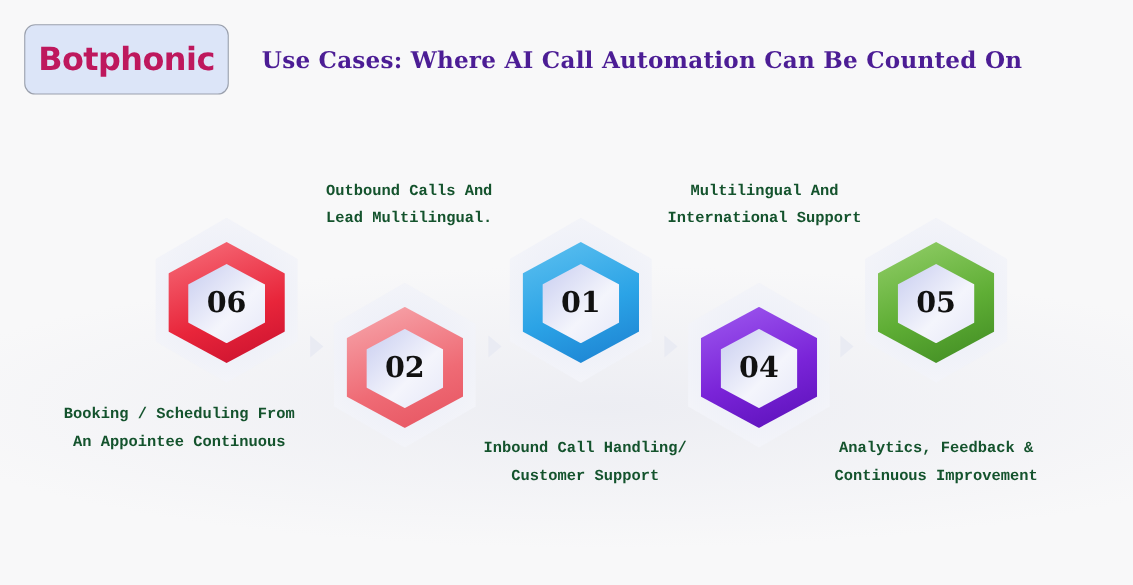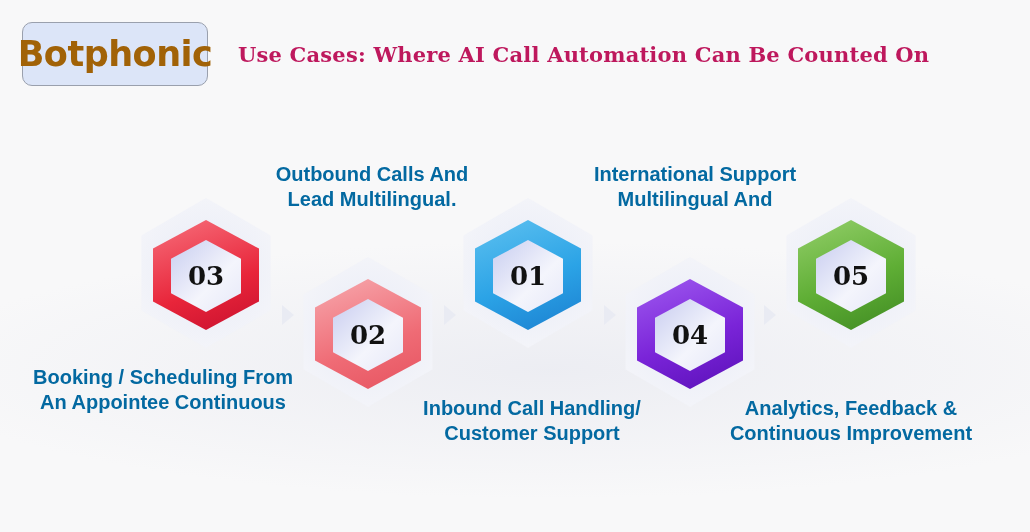--- a/index.html
+++ b/index.html
@@ -1,26 +1,26 @@
 <!DOCTYPE html>
 <html><head>
 <meta charset="utf-8">
 <style>
   html,body{margin:0;padding:0;}
   body{width:1030px;height:532px;overflow:hidden;background:#f8f8f9;position:relative;font-family:"DejaVu Serif",serif;}
   .bg-wave{position:absolute;left:-100px;top:240px;width:1300px;height:260px;border-radius:50%;background:radial-gradient(ellipse at center,rgba(235,236,242,0.9),rgba(248,248,249,0) 70%);}
   .logo{position:absolute;left:22px;top:22px;width:186px;height:64px;box-sizing:border-box;border:1px solid #9aa0ad;border-radius:10px;background:#dce5f8;display:flex;align-items:center;justify-content:center;}
-  .logo-text{font-family:"DejaVu Sans",sans-serif;font-weight:bold;font-size:35px;color:#a16207;letter-spacing:-0.5px;position:relative;}
-  .title{position:absolute;left:238px;top:42px;font-family:"DejaVu Serif",serif;font-weight:bold;font-size:21px;color:#be185d;white-space:nowrap;letter-spacing:0.2px;}
+  .logo-text{font-family:"DejaVu Sans",sans-serif;font-weight:bold;font-size:29px;color:#be185d;letter-spacing:-0.5px;position:relative;}
+  .title{position:absolute;left:238px;top:42px;font-family:"DejaVu Serif",serif;font-weight:bold;font-size:21px;color:#4c1d95;white-space:nowrap;letter-spacing:0.2px;}
   .node{position:absolute;width:150px;height:150px;}
   .halo{position:absolute;left:0;top:0;width:150px;height:150px;clip-path:polygon(50% 0%,93% 25%,93% 75%,50% 100%,7% 75%,7% 25%);background:radial-gradient(circle,#eef0f8 40%,#f3f4f9 70%,rgba(248,248,249,0.5));filter:blur(0.5px);}
   .hex-outer{position:absolute;left:22px;top:22px;width:106px;height:110px;clip-path:polygon(50% 0%,100% 26%,100% 74%,50% 100%,0% 74%,0% 26%);}
   .hex-inner{position:absolute;left:40px;top:42px;width:70px;height:72px;clip-path:polygon(50% 0%,100% 26%,100% 74%,50% 100%,0% 74%,0% 26%);background:linear-gradient(135deg,#c8cdf0,#f4f5fc 60%,#e6e8f8);display:flex;align-items:center;justify-content:center;}
   .num{font-family:"DejaVu Serif",serif;font-weight:bold;font-size:26px;color:#111;}
-  .label{position:absolute;font-family:Liberation Sans, sans-serif;font-weight:bold;font-size:20px;color:#0369a1;text-align:center;line-height:25px;white-space:nowrap;}
+  .label{position:absolute;font-family:Liberation Mono, monospace;font-weight:bold;font-size:14px;color:#14532d;text-align:center;line-height:25px;white-space:nowrap;}
   .arrow{position:absolute;width:0;height:0;border-top:10px solid transparent;border-bottom:10px solid transparent;border-left:12px solid #e9ebf3;}
 </style>
 </head>
 <body>
 
 <div class="bg-wave"></div>
 
 <div class="logo">
   <span class="logo-text">Botphonic</span>
 </div>
@@ -29,21 +29,21 @@
 
 <div class="arrow" style="left:282px;top:305px;"></div>
 <div class="arrow" style="left:444px;top:305px;"></div>
 <div class="arrow" style="left:604px;top:305px;"></div>
 <div class="arrow" style="left:764px;top:305px;"></div>
 
 <div class="node" style="left:131px;top:198px;">
   <div class="halo"></div>
   <div class="hex-outer" style="background:linear-gradient(160deg,#f7707c,#e8253a 60%,#c8102e);"></div>
   <div class="hex-inner">
-      <span class="num">03</span>
+      <span class="num">06</span>
     </div>
 </div>
 
 <div class="node" style="left:293px;top:257px;">
   <div class="halo"></div>
   <div class="hex-outer" style="background:linear-gradient(160deg,#f7a9ae,#ef6b75 60%,#e65360);"></div>
   <div class="hex-inner">
       <span class="num">02</span>
     </div>
 </div>
@@ -81,20 +81,20 @@
   <div>Outbound Calls And</div>
   <div>Lead Multilingual.</div>
 </div>
 
 <div class="label" style="left:397px;top:396px;width:270px;">
   <div>Inbound Call Handling/</div>
   <div>Customer Support</div>
 </div>
 
 <div class="label" style="left:560px;top:162px;width:270px;">
+  <div>Multilingual And</div>
   <div>International Support</div>
-  <div>Multilingual And</div>
 </div>
 
 <div class="label" style="left:716px;top:396px;width:270px;">
   <div>Analytics, Feedback &amp;</div>
   <div>Continuous Improvement</div>
 </div>
 
 </body></html>

